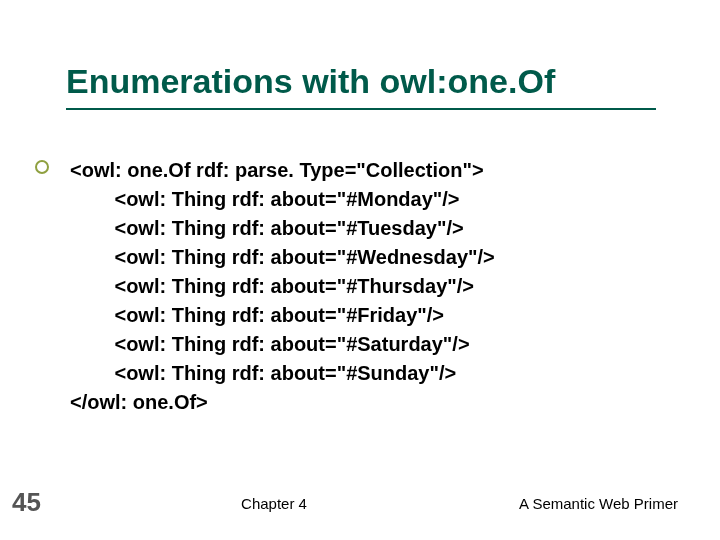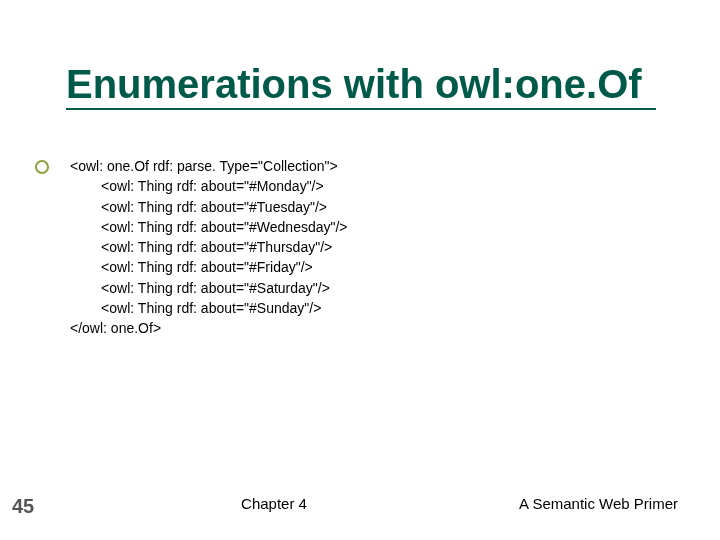--- a/index.html
+++ b/index.html
@@ -14,57 +14,57 @@
   .slide {
     position: relative;
     width: 720px;
     height: 540px;
     box-sizing: border-box;
   }
   .title {
     position: absolute;
     left: 66px;
     top: 62px;
-    font-size: 40px;
+    font-size: 34px;
     font-weight: bold;
     color: #005a4a;
   }
   .underline {
     position: absolute;
     left: 66px;
     top: 108px;
     width: 590px;
     height: 2px;
     background: #005a4a;
   }
   .body {
     position: absolute;
     left: 70px;
     top: 156px;
-    font-size: 14px;
-    font-weight: normal;
+    font-size: 20px;
+    font-weight: bold;
     color: #000000;
     line-height: 1.45;
     white-space: pre;
   }
   .bullet {
     position: absolute;
     left: 35px;
     top: 160px;
     width: 14px;
     height: 14px;
     border: 2px solid #8fa040;
     border-radius: 50%;
     box-sizing: border-box;
   }
   .pagenum {
     position: absolute;
     left: 12px;
     bottom: 22px;
-    font-size: 20px;
+    font-size: 26px;
     font-weight: bold;
     color: #555555;
   }
   .footer-center {
     position: absolute;
     left: 0;
     width: 628px;
     bottom: 28px;
     text-align: center;
     font-size: 15px;

